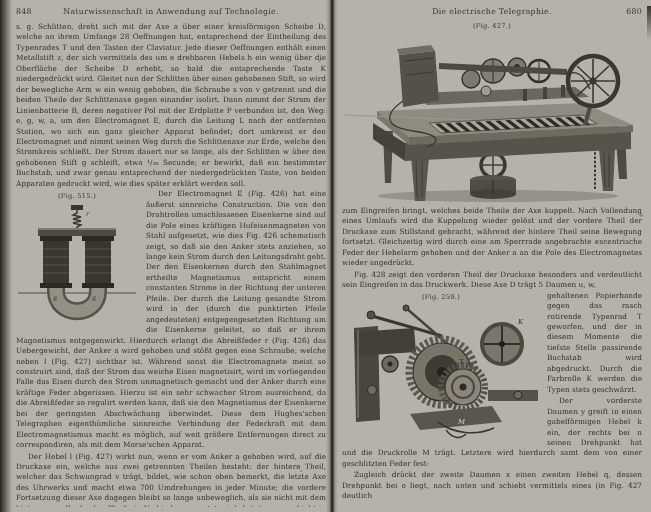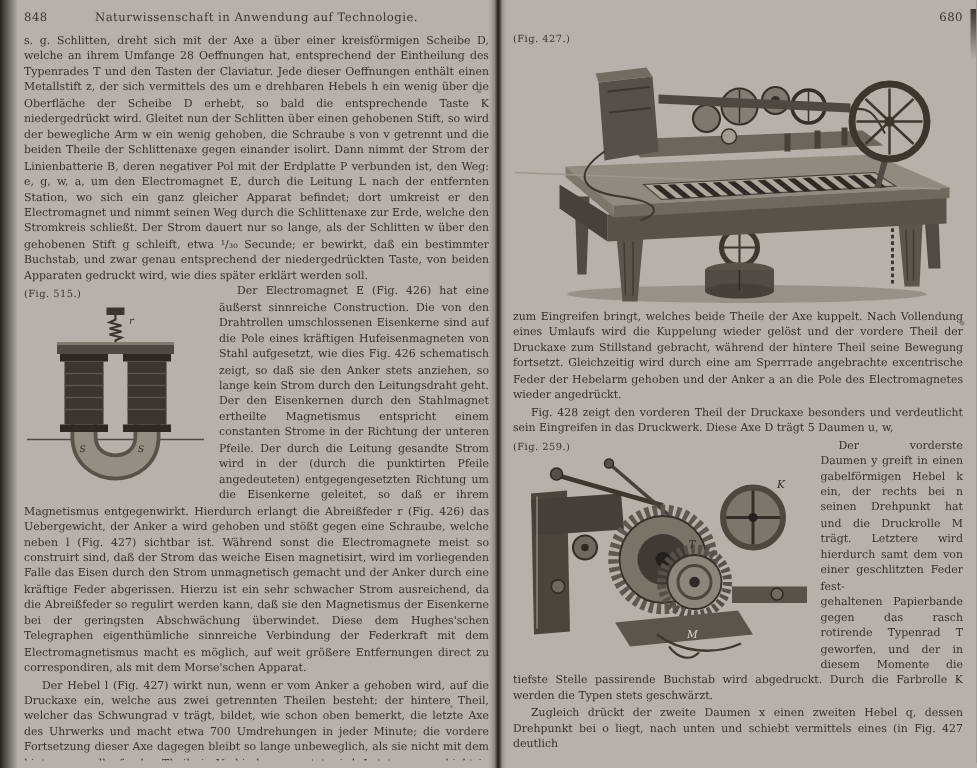--- a/index.html
+++ b/index.html
@@ -38,21 +38,21 @@
 
   p.body-text {
     margin:0; font-size:7.3px; line-height:10.45px;
     text-align:justify; text-justify:inter-word;
     color:#332f28;
   }
   p.indent { text-indent:12px; }
   p.space-above { margin-top:1px; }
 
   .fig-caption {
-    font-size:6.6px; text-align:left; color:#3a362e;
+    font-size:6.6px; text-align:center; color:#3a362e;
     margin:1px 0 1px 0; letter-spacing:.3px;
   }
 
   .fig426-float { float:left; width:122px; margin:2px 8px 0 0; }
   .fig428-float { float:left; width:198px; margin:1px 7px 1px 0; }
 
   .fig427-block { margin:0 0 3px 0; text-align:center; }
   svg { display:block; }
   .svg-label { font-family:"DejaVu Serif", serif; font-style:italic; }
 </style>
@@ -113,20 +113,21 @@
         </svg>
       </div>
       <p class="body-text indent">Der Electromagnet E (Fig. 426) hat eine äußerst sinnreiche Construction. Die von den Drahtrollen umschlossenen Eisenkerne sind auf die Pole eines kräftigen Hufeisenmagneten von Stahl aufgesetzt, wie dies Fig. 426 schematisch zeigt, so daß sie den Anker stets anziehen, so lange kein Strom durch den Leitungsdraht geht. Der den Eisenkernen durch den Stahlmagnet ertheilte Magnetismus entspricht einem constanten Strome in der Richtung der unteren Pfeile. Der durch die Leitung gesandte Strom wird in der (durch die punktirten Pfeile angedeuteten) entgegengesetzten Richtung um die Eisenkerne geleitet, so daß er ihrem Magnetismus entgegenwirkt. Hierdurch erlangt die Abreißfeder r (Fig. 426) das Uebergewicht, der Anker a wird gehoben und stößt gegen eine Schraube, welche neben l (Fig. 427) sichtbar ist. Während sonst die Electromagnete meist so construirt sind, daß der Strom das weiche Eisen magnetisirt, wird im vorliegenden Falle das Eisen durch den Strom unmagnetisch gemacht und der Anker durch eine kräftige Feder abgerissen. Hierzu ist ein sehr schwacher Strom ausreichend, da die Abreißfeder so regulirt werden kann, daß sie den Magnetismus der Eisenkerne bei der geringsten Abschwächung überwindet. Diese dem Hughes'schen Telegraphen eigenthümliche sinnreiche Verbindung der Federkraft mit dem Electromagnetismus macht es möglich, auf weit größere Entfernungen direct zu correspondiren, als mit dem Morse'schen Apparat.</p>
       <p class="body-text indent space-above">Der Hebel l (Fig. 427) wirkt nun, wenn er vom Anker a gehoben wird, auf die Druckaxe ein, welche aus zwei getrennten Theilen besteht: der hintere Theil, welcher das Schwungrad v trägt, bildet, wie schon oben bemerkt, die letzte Axe des Uhrwerks und macht etwa 700 Umdrehungen in jeder Minute; die vordere Fortsetzung dieser Axe dagegen bleibt so lange unbeweglich, als sie nicht mit dem hinteren rundlaufenden Theile in Verbindung gesetzt wird. Letzteres geschieht in dem Momente, wo der Anker a durch die Feder r gegen den Hebel l geschnellt wird, indem ein in der Fig. 427 nicht sichtbarer, rechts liegender Hebelarm durch eine kurze Bewegung nach unten ein Gesperre</p>
     </div>
   </div>
 
   <div class="page page-right">
     <div class="running-head">
       <span class="head-spacer"></span>
+      <span class="head-title">Die electrische Telegraphie.</span>
       <span class="head-num right">680</span>
     </div>
 
     <div class="fig427-block">
       <div class="fig-caption">(Fig. 427.)</div>
       <svg width="298" height="172" viewBox="0 0 298 172" style="margin:0 auto;">
 
         <ellipse cx="155" cy="165" rx="120" ry="6" fill="#96928a"></ellipse>
 
         <polygon points="40,100 50,100 48,152 42,152" fill="#4f4b44"></polygon>
@@ -259,19 +260,19 @@
 
           <polygon points="68,112 150,104 160,120 78,128" fill="#5a564d"></polygon>
           <path d="M96,120 C112,132 134,134 152,126" stroke="#3b382f" stroke-width="1.6" fill="none"></path>
           <path d="M104,128 C110,136 118,138 124,132" stroke="#3b382f" stroke-width="1.4" fill="none"></path>
 
           <text class="svg-label" x="117" y="62" font-size="7" fill="#2e2b25">T</text>
           <text class="svg-label" x="176" y="22" font-size="7" fill="#2e2b25">K</text>
           <text class="svg-label" x="116" y="122" font-size="7" fill="#d8d5cd">M</text>
         </svg>
       </div>
+      <p class="body-text">gehaltenen Papierbande gegen das rasch rotirende Typenrad T geworfen, und der in diesem Momente die tiefste Stelle passirende Buchstab wird abgedruckt. Durch die Farbrolle K werden die Typen stets geschwärzt.</p>
       <p class="body-text indent space-above">Der vorderste Daumen y greift in einen gabelförmigen Hebel k ein, der rechts bei n seinen Drehpunkt hat und die Druckrolle M trägt. Letztere wird hierdurch samt dem von einer geschlitzten Feder fest-</p>
-      <p class="body-text">gehaltenen Papierbande gegen das rasch rotirende Typenrad T geworfen, und der in diesem Momente die tiefste Stelle passirende Buchstab wird abgedruckt. Durch die Farbrolle K werden die Typen stets geschwärzt.</p>
       <p class="body-text indent space-above">Zugleich drückt der zweite Daumen x einen zweiten Hebel q, dessen Drehpunkt bei o liegt, nach unten und schiebt vermittels eines (in Fig. 427 deutlich</p>
     </div>
 
   </div>
 </div>
 
 </body></html>

